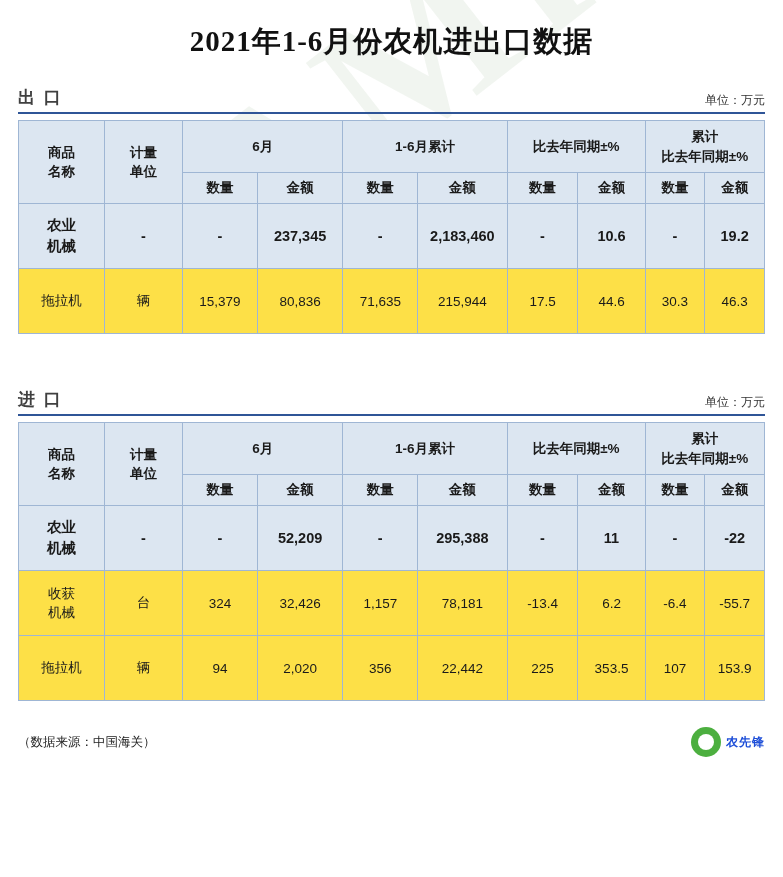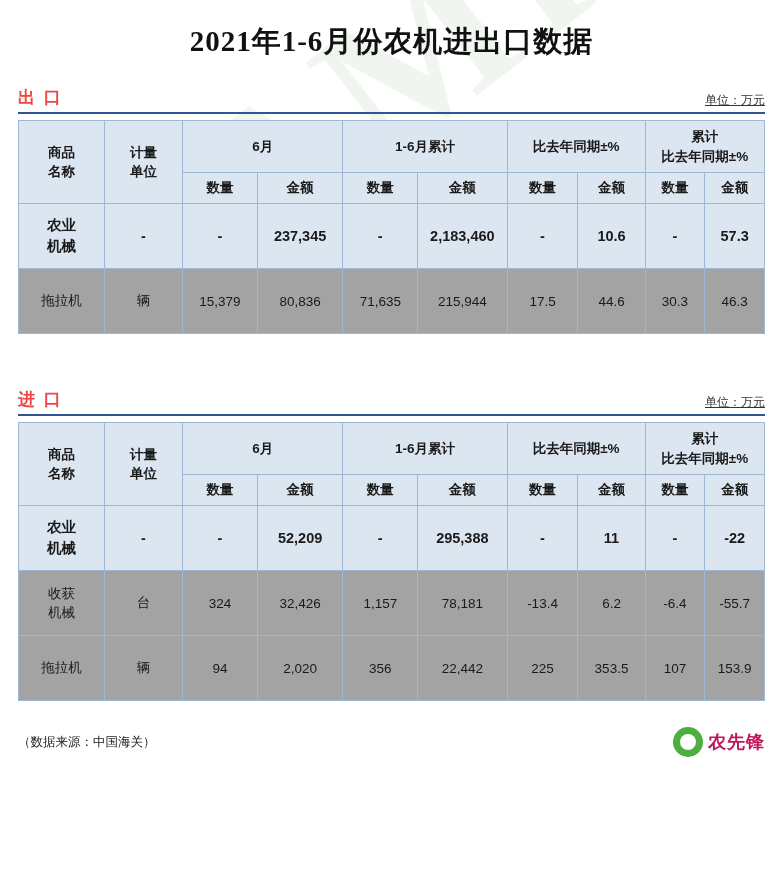--- a/index.html
+++ b/index.html
@@ -56,27 +56,26 @@
     display: flex;
     align-items: flex-end;
     justify-content: space-between;
     border-bottom: 2px solid #2f5597;
     padding-bottom: 3px;
     margin-bottom: 0;
   }
   .section-label {
     font-size: 17px;
     font-weight: bold;
-    color: #ef4444;
+    color: #404040;
     letter-spacing: 2px;
   }
   .section-unit {
     font-size: 12px;
     color: #333;
-    text-decoration: underline;
   }
 
   
   table.data {
     border-collapse: collapse;
     width: 100%;
     table-layout: fixed;
     margin-top: 6px;
   }
   table.data th, table.data td {
@@ -97,21 +96,21 @@
   }
   td.rowname {
     font-size: 14px;
   }
   tr.highlight td {
     background: #dce6f1;
     font-weight: bold;
     font-size: 14.5px;
   }
   tr.plain td {
-    background: #a3a3a3;
+    background: #fde047;
     height: 52px;
   }
   tr.highlight td {
     height: 52px;
   }
   .cell-two-line {
     line-height: 1.45;
   }
 
   .spacer-big { height: 54px; }
@@ -145,23 +144,23 @@
     content: "";
     position: absolute;
     left: 7px;
     top: 7px;
     width: 16px;
     height: 16px;
     border-radius: 50%;
     background: #fff;
   }
   .logo-text {
-    font-size: 18px;
-    font-weight: bold;
-    color: #be185d;
+    font-size: 12px;
+    font-weight: bold;
+    color: #1d4ed8;
     letter-spacing: 1px;
     font-family: "Liberation Serif", serif;
   }
 </style>
 </head>
 <body>
 
 <div class="watermark">AMI</div>
 
 <div class="page">
@@ -230,21 +229,21 @@
           </div>
         </td>
         <td>-</td>
         <td>-</td>
         <td>237,345</td>
         <td>-</td>
         <td>2,183,460</td>
         <td>-</td>
         <td>10.6</td>
         <td>-</td>
-        <td>57.3</td>
+        <td>19.2</td>
       </tr>
       <tr class="plain">
         <td class="rowname">拖拉机</td>
         <td>辆</td>
         <td>15,379</td>
         <td>80,836</td>
         <td>71,635</td>
         <td>215,944</td>
         <td>17.5</td>
         <td>44.6</td>

